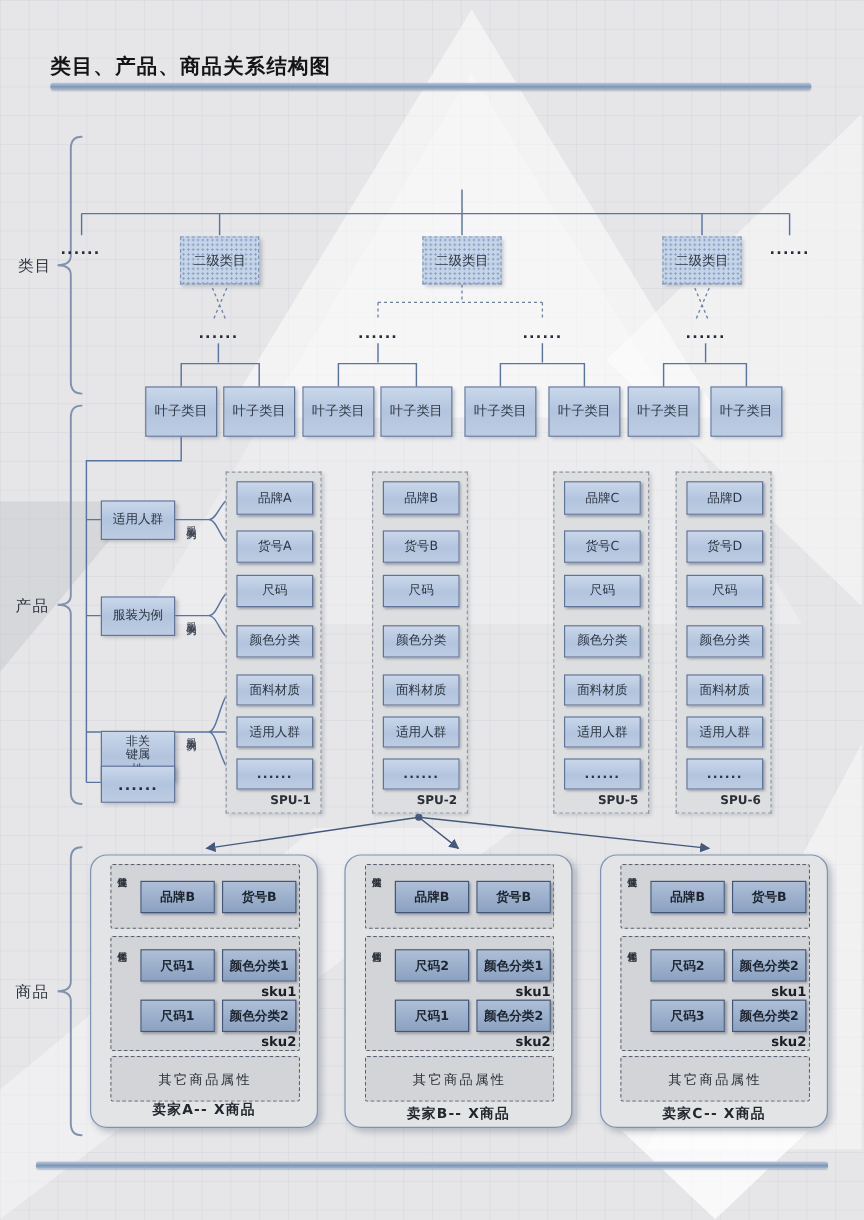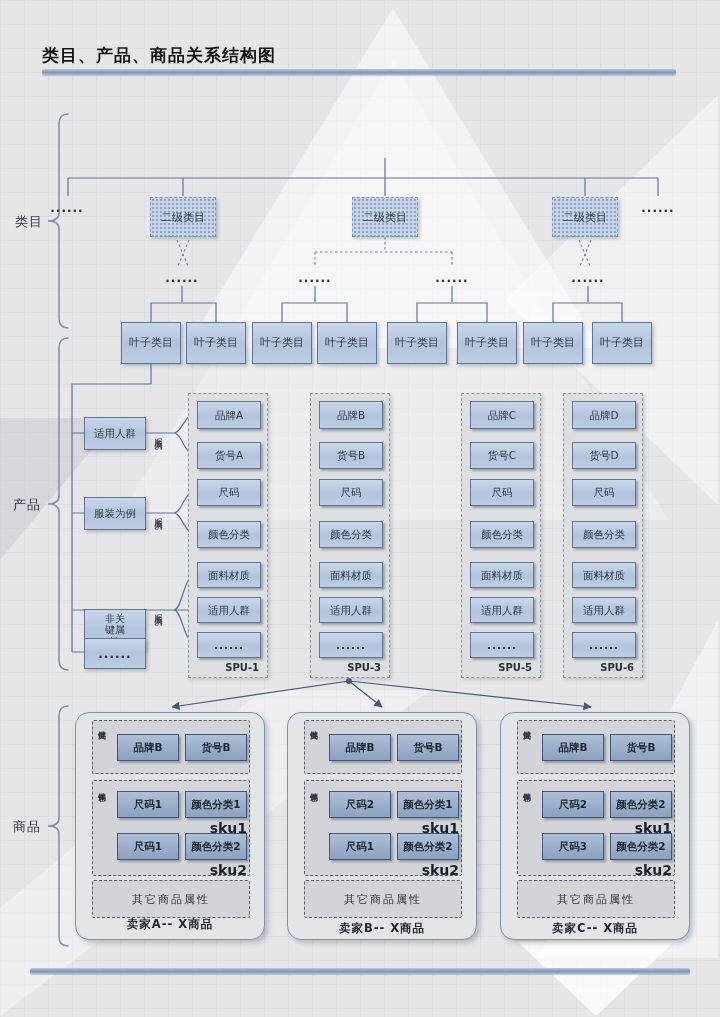--- a/index.html
+++ b/index.html
@@ -71,21 +71,21 @@
     position:absolute;writing-mode:vertical-rl;text-orientation:upright;
     font-size:8px;color:#2a2f38;line-height:11px;letter-spacing:0;
   }
   .darkbox{
     position:absolute;
     background:linear-gradient(180deg,#aebfd7 0%,#8ba1c1 100%);
     border:1.3px solid #41567a;color:#1d2530;font-weight:bold;font-size:10.5px;
     display:flex;align-items:center;justify-content:center;
     box-shadow:1.5px 1.5px 2px rgba(60,70,90,.4);box-sizing:border-box;
   }
-  .skutag{position:absolute;font-size:14px;font-weight:bold;color:#1a1f28;text-align:right;}
+  .skutag{position:absolute;font-size:11px;font-weight:bold;color:#1a1f28;text-align:right;}
   .othertext{
     width:100%;height:100%;display:flex;align-items:center;justify-content:center;
     font-size:11px;color:#2a2f38;letter-spacing:2px;
   }
   .caption{
     position:absolute;left:0;width:100%;text-align:center;
     font-size:11.5px;font-weight:bold;color:#23272e;letter-spacing:1px;
   }
 </style>
 </head>
@@ -201,21 +201,21 @@
   </div>
 
   <div class="abs spucol" style="left:310px;top:393px;width:80px;height:285px;">
     <div class="darkbox bb sbox" style="left:8px;top:7px;width:64px;height:28px;">品牌B</div>
     <div class="darkbox bb sbox" style="left:8px;top:48px;width:64px;height:27px;">货号B</div>
     <div class="darkbox bb sbox" style="left:8px;top:85px;width:64px;height:27px;">尺码</div>
     <div class="darkbox bb sbox" style="left:8px;top:127px;width:64px;height:27px;">颜色分类</div>
     <div class="darkbox bb sbox" style="left:8px;top:168px;width:64px;height:26px;">面料材质</div>
     <div class="darkbox bb sbox" style="left:8px;top:203px;width:64px;height:26px;">适用人群</div>
     <div class="darkbox bb sbox ellip" style="left:8px;top:238px;width:64px;height:26px;">......</div>
-    <div class="abs spuname" style="left:6px;top:268px;width:64px;">SPU-3</div>
+    <div class="abs spuname" style="left:6px;top:268px;width:64px;">SPU-2</div>
   </div>
 
   <div class="abs spucol" style="left:421px;top:393px;width:80px;height:285px;margin-left:40px;">
     <div class="darkbox bb sbox" style="left:8px;top:7px;width:64px;height:28px;">品牌C</div>
     <div class="darkbox bb sbox" style="left:8px;top:48px;width:64px;height:27px;">货号C</div>
     <div class="darkbox bb sbox" style="left:8px;top:85px;width:64px;height:27px;">尺码</div>
     <div class="darkbox bb sbox" style="left:8px;top:127px;width:64px;height:27px;">颜色分类</div>
     <div class="darkbox bb sbox" style="left:8px;top:168px;width:64px;height:26px;">面料材质</div>
     <div class="darkbox bb sbox" style="left:8px;top:203px;width:64px;height:26px;">适用人群</div>
     <div class="darkbox bb sbox ellip" style="left:8px;top:238px;width:64px;height:26px;">......</div>

